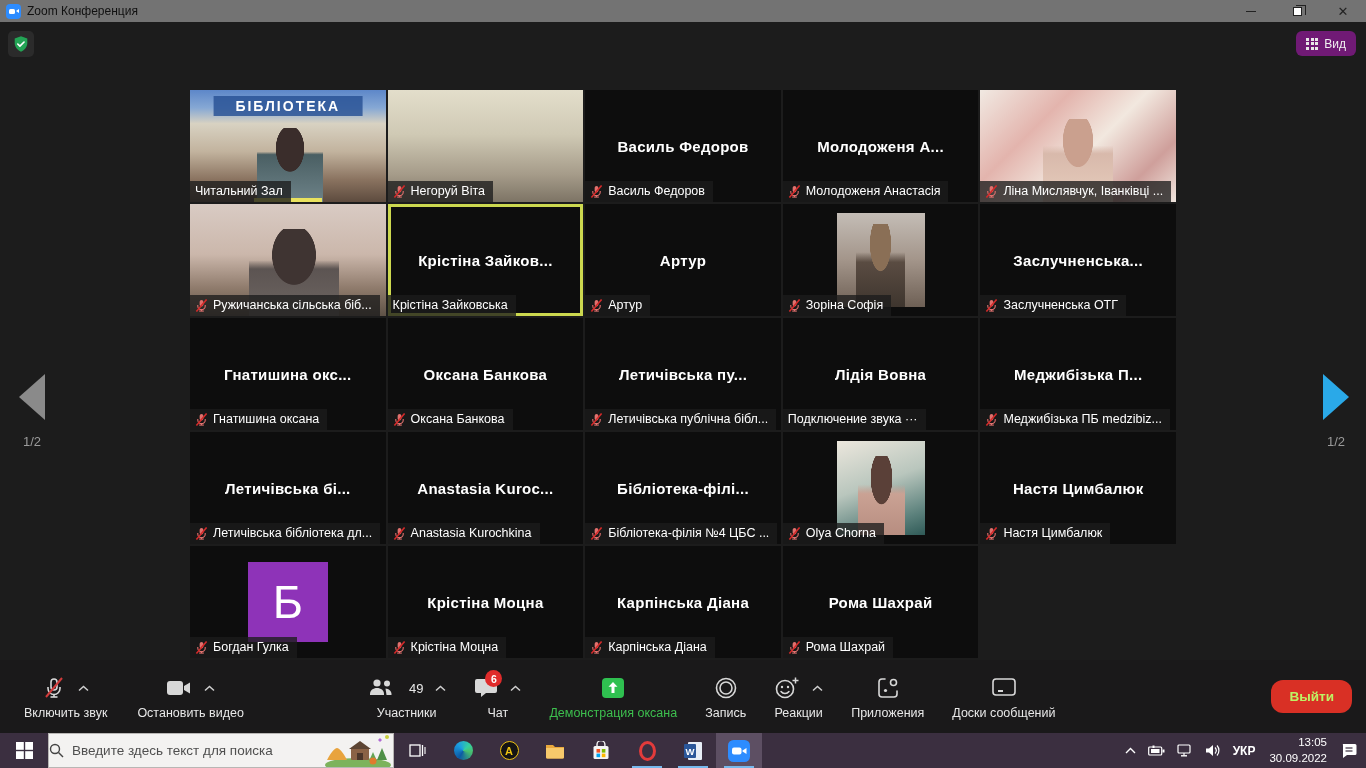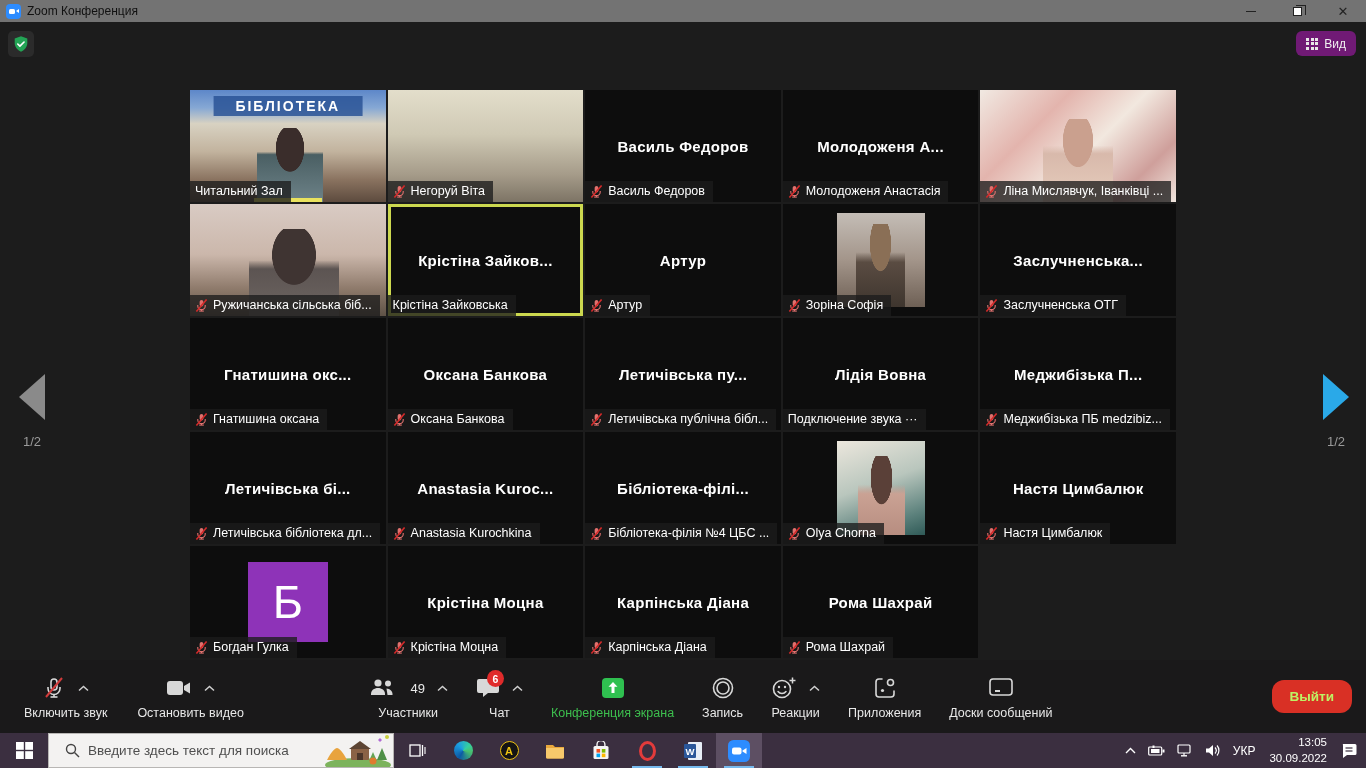--- a/index.html
+++ b/index.html
@@ -105,27 +105,27 @@
           border:none; border-radius:12px; padding:9px 18px; }
 
   
   .taskbar { position:absolute; left:0; right:0; bottom:0; height:35px; background:#3b2f40;
           display:flex; align-items:stretch; z-index:40; }
   .tb-cell { width:46px; display:flex; align-items:center; justify-content:center; position:relative; }
   .tb-cell.running::after { content:""; position:absolute; bottom:0; left:8px; right:8px; height:2px; background:#76b9ed; }
   .tb-cell.active { background:#5d4f63; }
   .start-cell { width:48px; }
   .search-box { position:relative; width:346px; background:#f3f2f1; border:1px solid #b8b6b4;
-          display:flex; align-items:center; padding:0 16px; gap:8px; }
+          display:flex; align-items:center; padding:0 0; gap:8px; }
   .search-box input { border:none; outline:none; background:transparent; font-size:13.5px; width:230px;
           font-family:"Liberation Sans", sans-serif; color:#333; }
   .search-box input::placeholder { color:#4f4f4f; }
   .search-illus { position:absolute; right:2px; bottom:0; }
   .tray { margin-left:auto; display:flex; align-items:center; gap:2px; padding-right:4px; color:#fff; }
-  .tray-item { display:flex; align-items:center; justify-content:center; padding:8px 5px; height:100%; }
+  .tray-item { display:flex; align-items:center; justify-content:center; padding:8px 5px; height:100%;font-weight:bold; }
   .tray-lang { font-size:12px; }
   .tray-clock { text-align:right; font-size:11.5px; line-height:1.35; padding:0 7px; }
 
   svg { display:block; }
 </style>
 </head>
 <body>
 
 <div class="app">
 
@@ -625,21 +625,21 @@
 
         <div class="tb-btn">
           <div class="tb-iconrow">
             <span>
               <svg width="28" height="24" viewBox="0 0 28 24">
                 <rect x="3" y="2" width="22" height="20" rx="4" fill="#2fc050"></rect>
                 <path d="M14 6l4.5 4.8h-3V17h-3v-6.2h-3z" fill="#fff"></path>
               </svg>
             </span>
           </div>
-          <span class="green-label">Конференция экрана</span>
+          <span class="green-label">Демонстрация оксана</span>
         </div>
 
         <div class="tb-btn">
           <div class="tb-iconrow">
             <span>
               <svg width="24" height="24" viewBox="0 0 24 24">
                 <circle cx="12" cy="12" r="9.5" fill="none" stroke="#d8d8d8" stroke-width="1.6"></circle>
                 <circle cx="12" cy="12" r="6" fill="none" stroke="#d8d8d8" stroke-width="1.6"></circle>
               </svg>
             </span>

